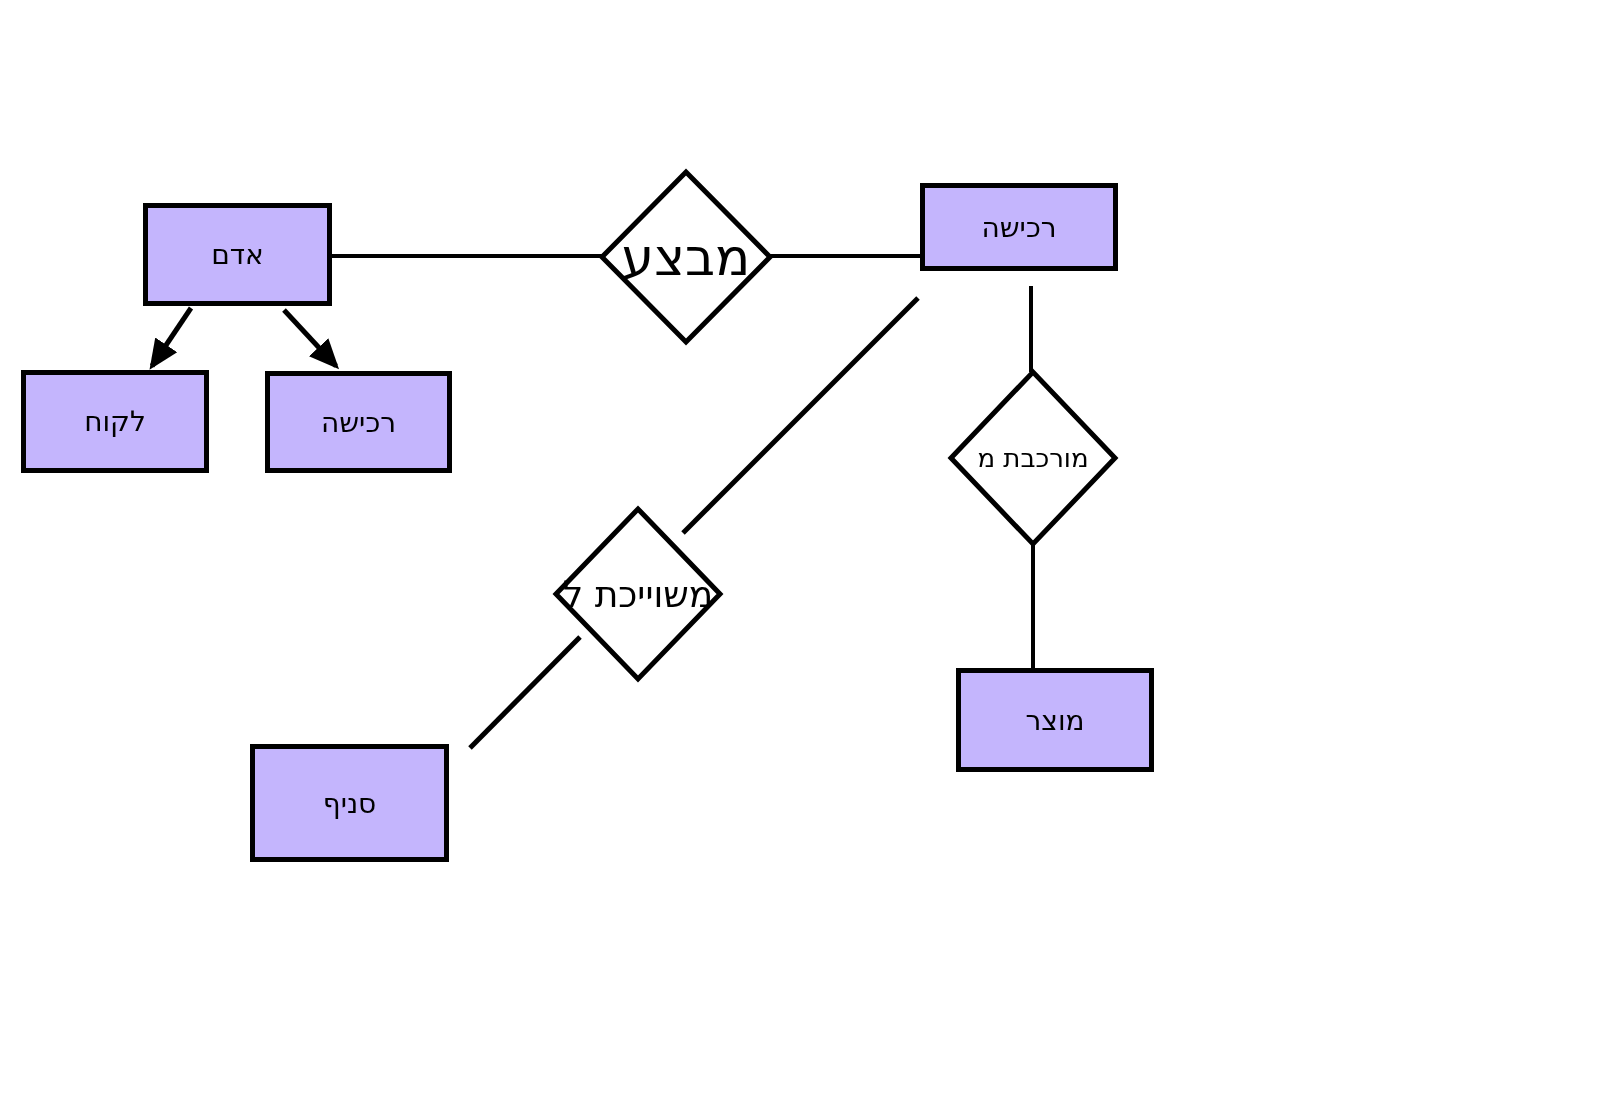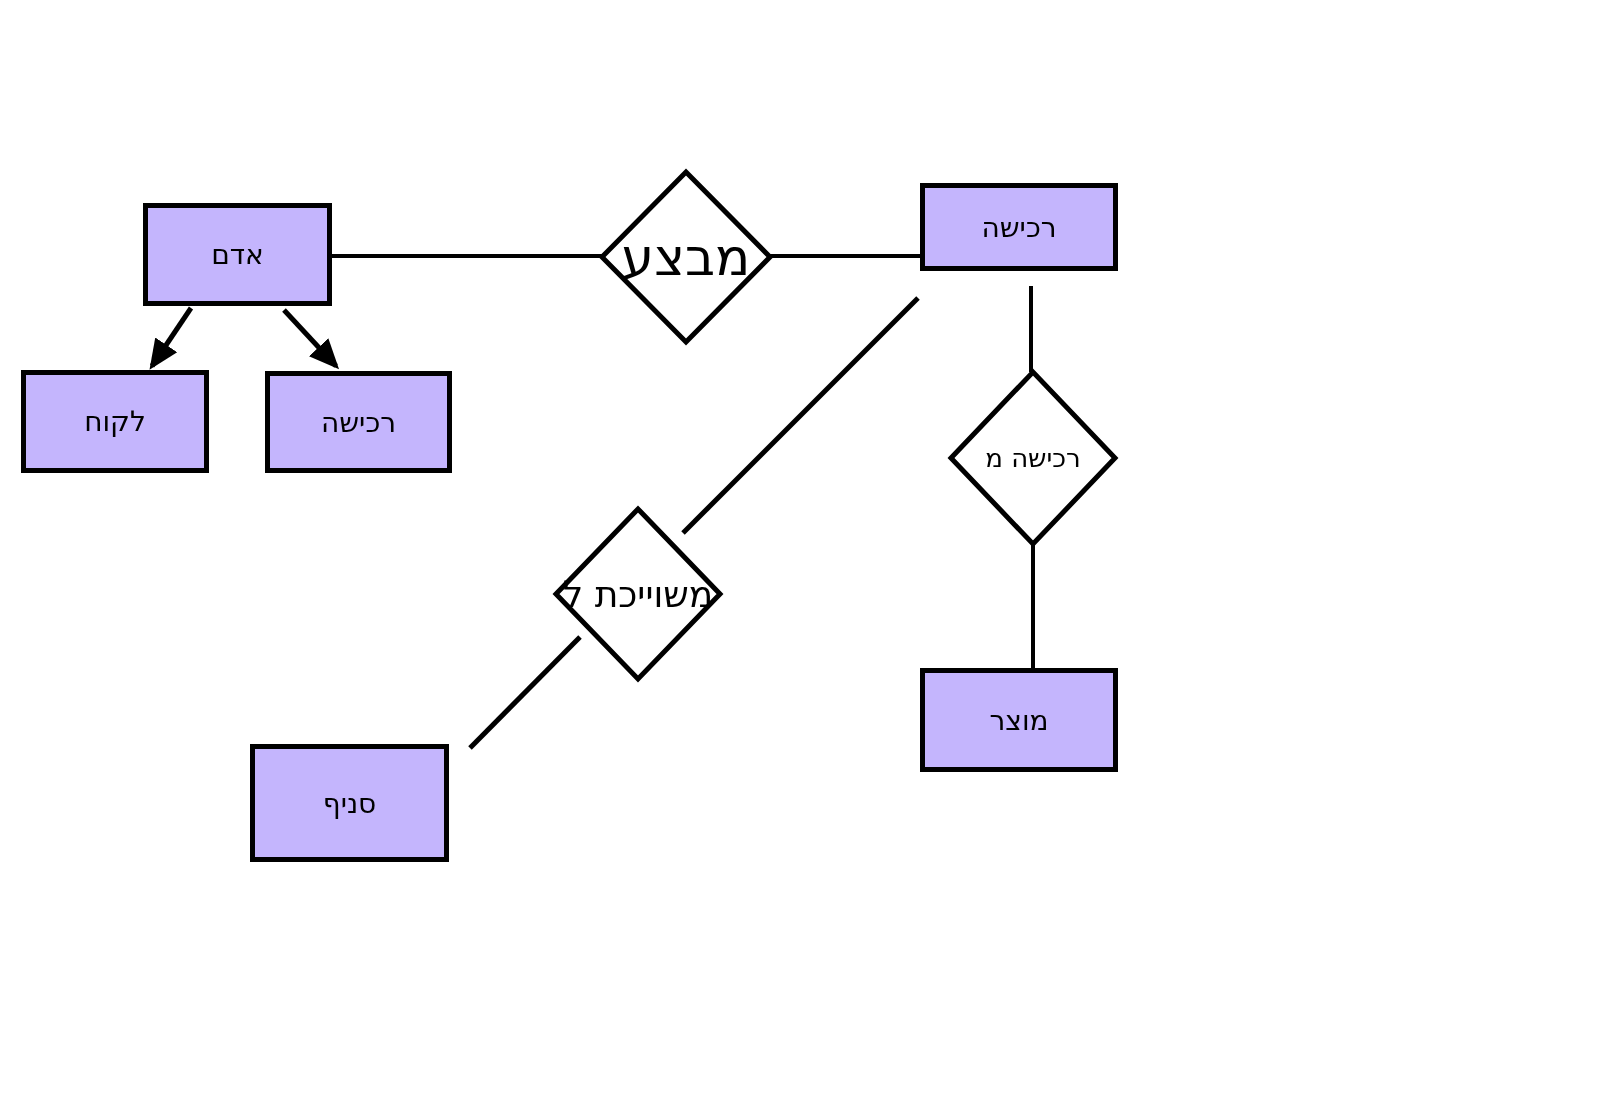--- a/index.html
+++ b/index.html
@@ -38,21 +38,21 @@
   }
   .diamond-label {
     background: transparent;
     pointer-events: none;
   }
   
   .ent-person    { left: 143px; top: 203px; width: 189px; height: 103px; }
   .ent-customer  { left: 21px;  top: 370px; width: 188px; height: 103px; }
   .ent-employee  { left: 265px; top: 371px; width: 187px; height: 102px; }
   .ent-purchase  { left: 920px; top: 183px; width: 198px; height: 88px; }
-  .ent-product   { left: 920px; top: 668px; width: 198px; height: 104px; }
+  .ent-product   { left: 956px; top: 668px; width: 198px; height: 104px; }
   .ent-branch    { left: 250px; top: 744px; width: 199px; height: 118px; }
   
   .rel-performs     { left: 602px; top: 172px; width: 168px; height: 170px; font-size: 52px; }
   .rel-composed-of  { left: 951px; top: 372px; width: 164px; height: 172px; font-size: 26px; }
   .rel-assigned-to  { left: 556px; top: 509px; width: 164px; height: 170px; font-size: 36px; }
 </style>
 </head>
 <body>
 
 <div class="canvas">
@@ -95,19 +95,19 @@
     <span dir="rtl">מוצר</span>
   </div>
   <div class="node entity ent-branch">
     <span dir="rtl">סניף</span>
   </div>
 
   <div class="node diamond-label rel-performs">
     <span dir="rtl">מבצע</span>
   </div>
   <div class="node diamond-label rel-composed-of">
-    <span dir="rtl">רכישה מ</span>
+    <span dir="rtl">מורכבת מ</span>
   </div>
   <div class="node diamond-label rel-assigned-to">
     <span dir="rtl">משוייכת ל</span>
   </div>
 
 </div>
 
 </body></html>

